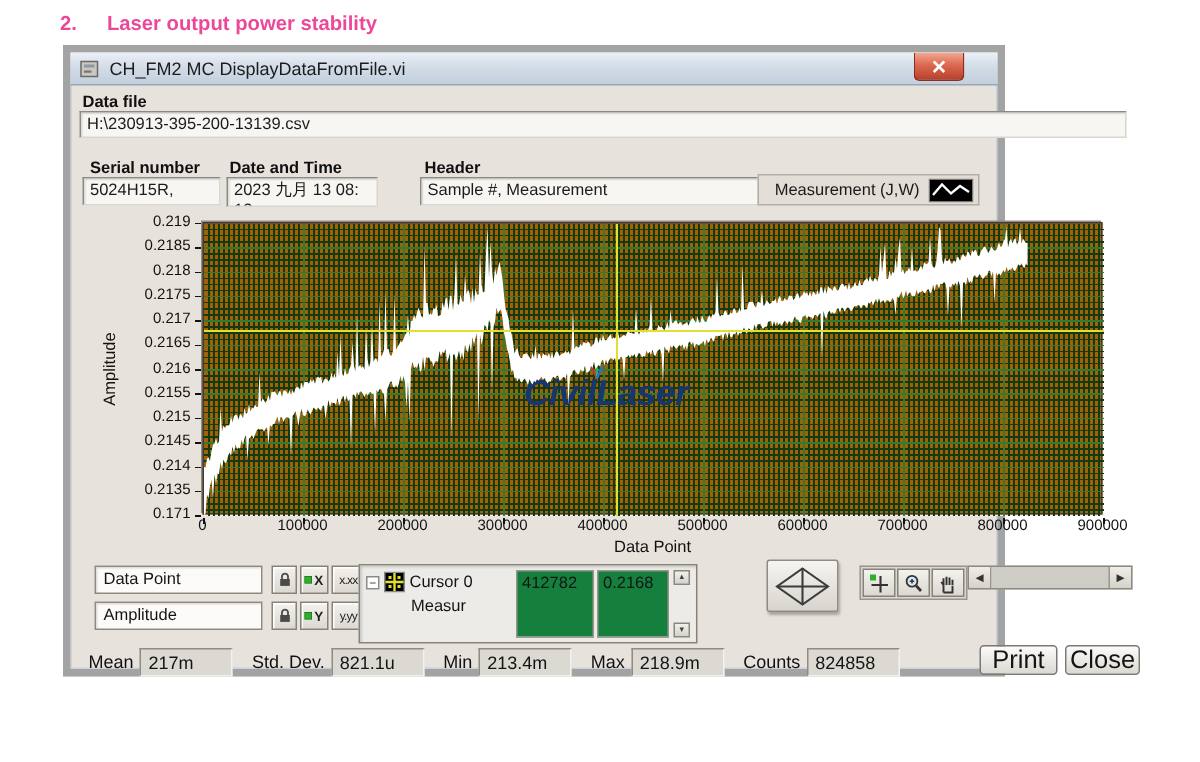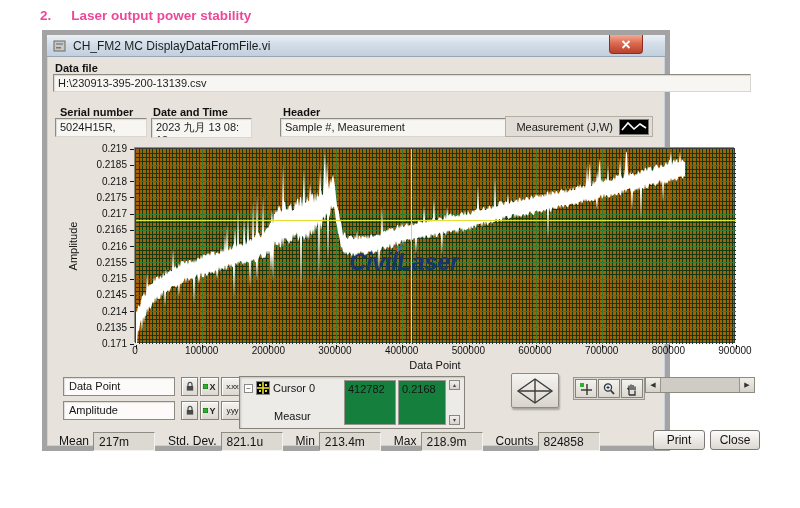--- a/index.html
+++ b/index.html
@@ -54,21 +54,21 @@
           display:flex; align-items:center; justify-content:center; gap:1px;
           font-size:9px; color:#222; cursor:pointer; }
   .sbtn .fmt { font-size:8px; letter-spacing:-0.5px; }
   .sbtn .caret { font-size:7px; }
 
   .cursor-panel { position:absolute; left:192px; top:341px; width:226px; height:53px;
           background:#edebe7; border:1px solid #86837b; box-shadow:inset 1px 1px 2px rgba(0,0,0,.18);
           display:flex; }
   .cp-tree { width:104px; padding:4px 2px 2px 4px; font-size:11px; color:#141414; position:relative; }
   .cp-row1 { display:flex; align-items:center; gap:3px; }
-  .cp-row2 { margin-left:30px; margin-top:15px; }
+  .cp-row2 { margin-left:30px; margin-top:3px; }
   .cp-expander { width:9px; height:9px; background:#fff; border:1px solid #8a8a8a; font-size:8px;
           line-height:7px; text-align:center; color:#333; cursor:pointer; }
   .cp-val { background:#15803d; border:1px solid #9a968e; margin:3px 2px 3px 0; padding:2px 3px;
           font-size:11px; color:#141414; overflow:hidden; white-space:nowrap; }
   .cp-scroll { width:13px; display:flex; flex-direction:column; justify-content:space-between;
           padding:3px 1px; }
   .cp-scroll div { height:10px; background:linear-gradient(#f2f0ec,#d6d2cb); border:1px solid #8a877f;
           font-size:6px; line-height:8px; text-align:center; color:#444; cursor:pointer; }
 
   .nav-btn { position:absolute; left:464px; top:338px; width:48px; height:35px;
@@ -86,21 +86,21 @@
   .hscroll .sarrow.right { border-right:none; border-left:1px solid #9a968e; }
   .hscroll .track { flex:1; background:#cfccc5; }
 
   .stats { position:absolute; left:12px; top:395px; width:588px; height:22px;
            display:flex; align-items:center; font-size:12px; color:#111; }
   .stats .slabel { margin-right:4px; white-space:nowrap; }
   .stat-box { width:62px; height:19px; background:#dcd9d3; border:1px solid #8f8c84;
            border-right-color:#f4f2ee; border-bottom-color:#f4f2ee;
            padding:2px 5px; margin-right:13px; font-size:12px; color:#141414; overflow:hidden; white-space:nowrap; }
   .pbtn { position:absolute; top:395px; height:20px; background:linear-gradient(#fcfbfa,#dcd8d2);
-          border:1px solid #7c7974; border-radius:3px; font-size:12px; color:#141414;
+          border:1px solid #7c7974; border-radius:3px; font-size:17px; color:#141414;
           display:flex; align-items:center; justify-content:center; cursor:pointer; }
 </style>
 </head>
 <body>
 
 <div class="stage">
 
   <div class="heading">
     <span class="num">2.</span><span>Laser output power stability</span>
   </div>

